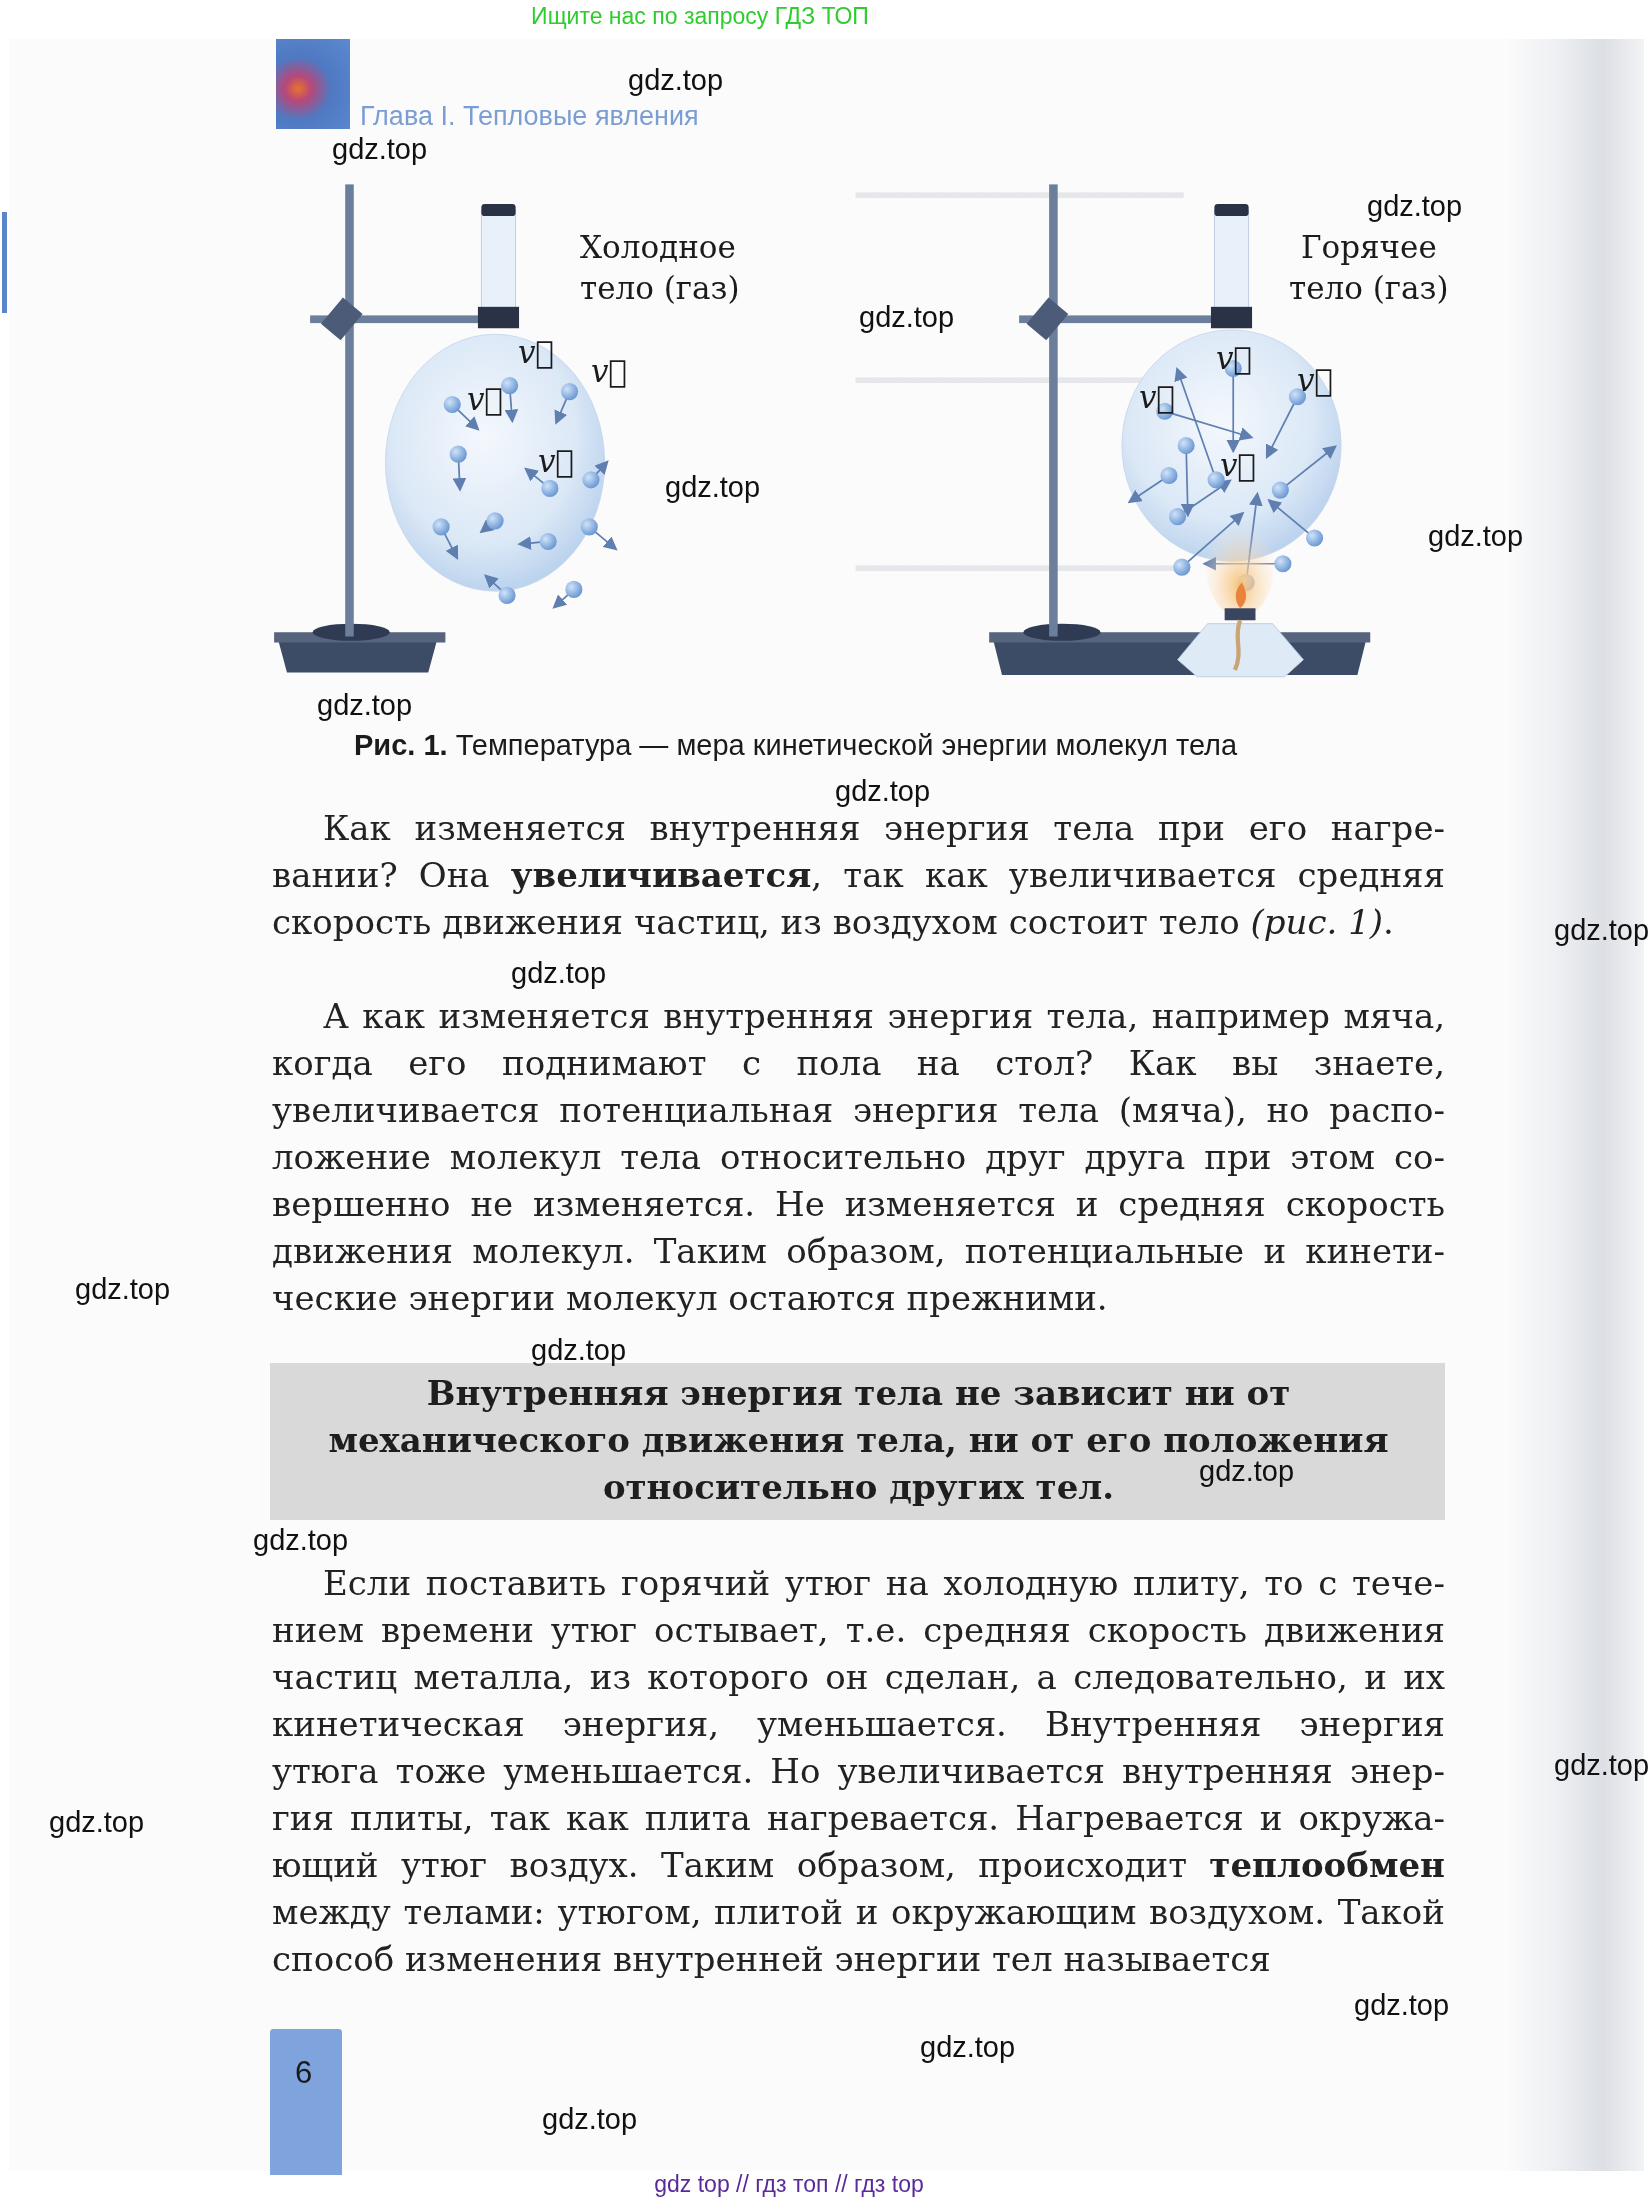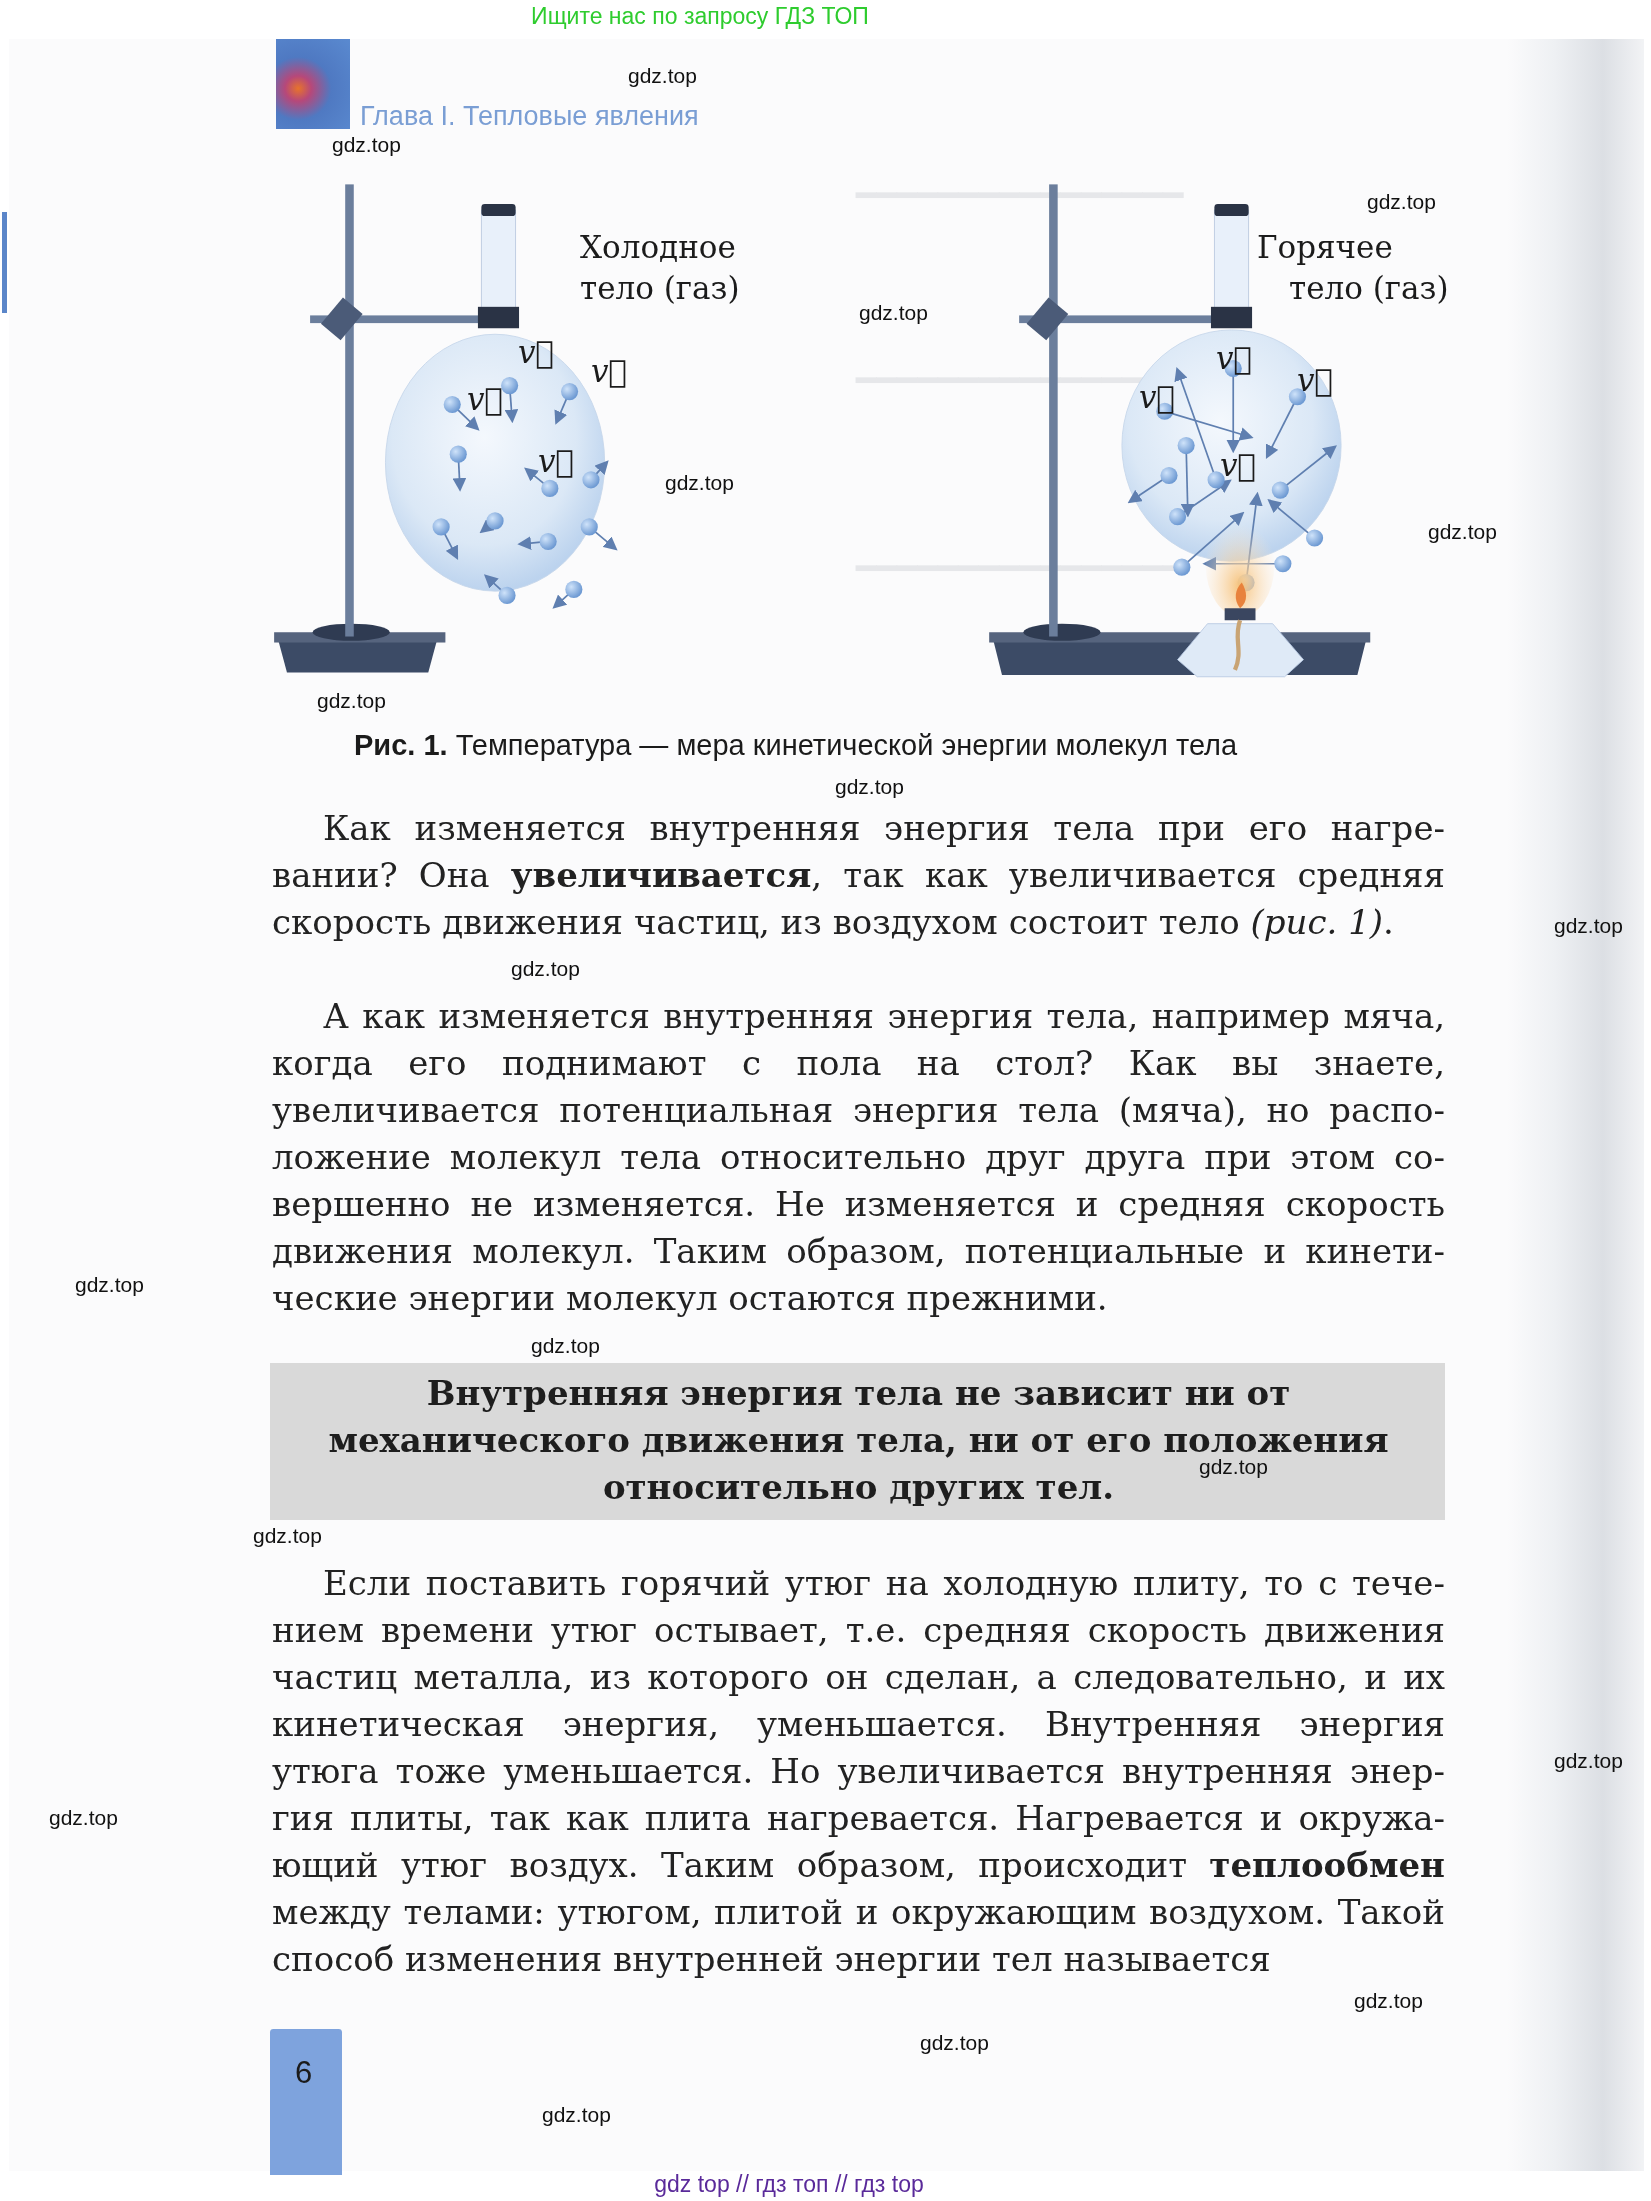--- a/index.html
+++ b/index.html
@@ -37,21 +37,21 @@
 
   .rule-box { position: absolute; left: 270px; top: 1363px; width: 1175px; height: 157px; background: #d9d9d9; }
   .rule-text { position: absolute; left: 283px; top: 1370px; width: 1151px; text-align: center;
     font-size: 34px; line-height: 47px; font-weight: bold; color: #1e1e1e; }
 
   .page-tab { position: absolute; left: 270px; top: 2029px; width: 72px; height: 146px; background: #7ea3dd;
     border-radius: 3.4px 3.4px 0 0; }
   .page-num { position: absolute; left: 295px; top: 2055px; font-family: "Liberation Sans", sans-serif;
     font-size: 31px; color: #1b1b1b; }
 
-  .wm { position: absolute; font-family: "Liberation Sans", sans-serif; font-size: 21px; color: #111; }
+  .wm { position: absolute; font-family: "Liberation Sans", sans-serif; font-size: 29px; color: #111; }
   .footer { position: absolute; top: 2171px; left: 0; width: 1578px; text-align: center;
     font-family: "Liberation Sans", sans-serif; font-size: 23px; color: #5a2a9a; }
 </style>
 </head>
 <body>
 
 <div class="top-banner">Ищите нас по запросу ГДЗ ТОП</div>
 
 <div class="page"></div>
 <div class="fold-shadow"></div>
@@ -184,21 +184,21 @@
   <span class="fig-label" style="left:210px; top:199px; font-style:italic;">v⃗</span>
   <span class="fig-label" style="left:281px; top:261px; font-style:italic;">v⃗</span>
   <span class="fig-label" style="left:959px; top:158px; font-style:italic;">v⃗</span>
   <span class="fig-label" style="left:1040px; top:180px; font-style:italic;">v⃗</span>
   <span class="fig-label" style="left:882px; top:197px; font-style:italic;">v⃗</span>
   <span class="fig-label" style="left:963px; top:265px; font-style:italic;">v⃗</span>
 
   
   <span class="fig-label" style="left:323px; top:47px;">Холодное</span>
   <span class="fig-label" style="left:323px; top:88px;">тело (газ)</span>
-  <span class="fig-label" style="left:1000px; top:47px;">Горячее</span>
+  <span class="fig-label" style="left:1044px; top:47px;">Горячее</span>
   <span class="fig-label" style="left:1032px; top:88px;">тело (газ)</span>
 </div>
 
 <div class="caption">
   <b>Рис. 1.</b><span> Температура — мера кинетической энергии молекул тела</span>
 </div>
 
 <p class="para" style="top:805px;"><span class="indent"></span><span>Как изменяется внутренняя энергия тела при его нагре­вании? Она </span><b>увеличивается</b><span>, так как увеличивается сред­няя скорость движения частиц, из воздухом состоит тело </span><i>(рис. 1)</i><span>.</span></p>
 
 <p class="para" style="top:993px;"><span class="indent"></span><span>А как изменяется внутренняя энергия тела, например мяча, когда его поднимают с пола на стол? Как вы знаете, увеличивается потенциальная энергия тела (мяча), но распо­ложение молекул тела относительно друг друга при этом со­вершенно не изменяется. Не изменяется и средняя скорость движения молекул. Таким образом, потенциальные и кинети­ческие энергии молекул остаются прежними.</span></p>

